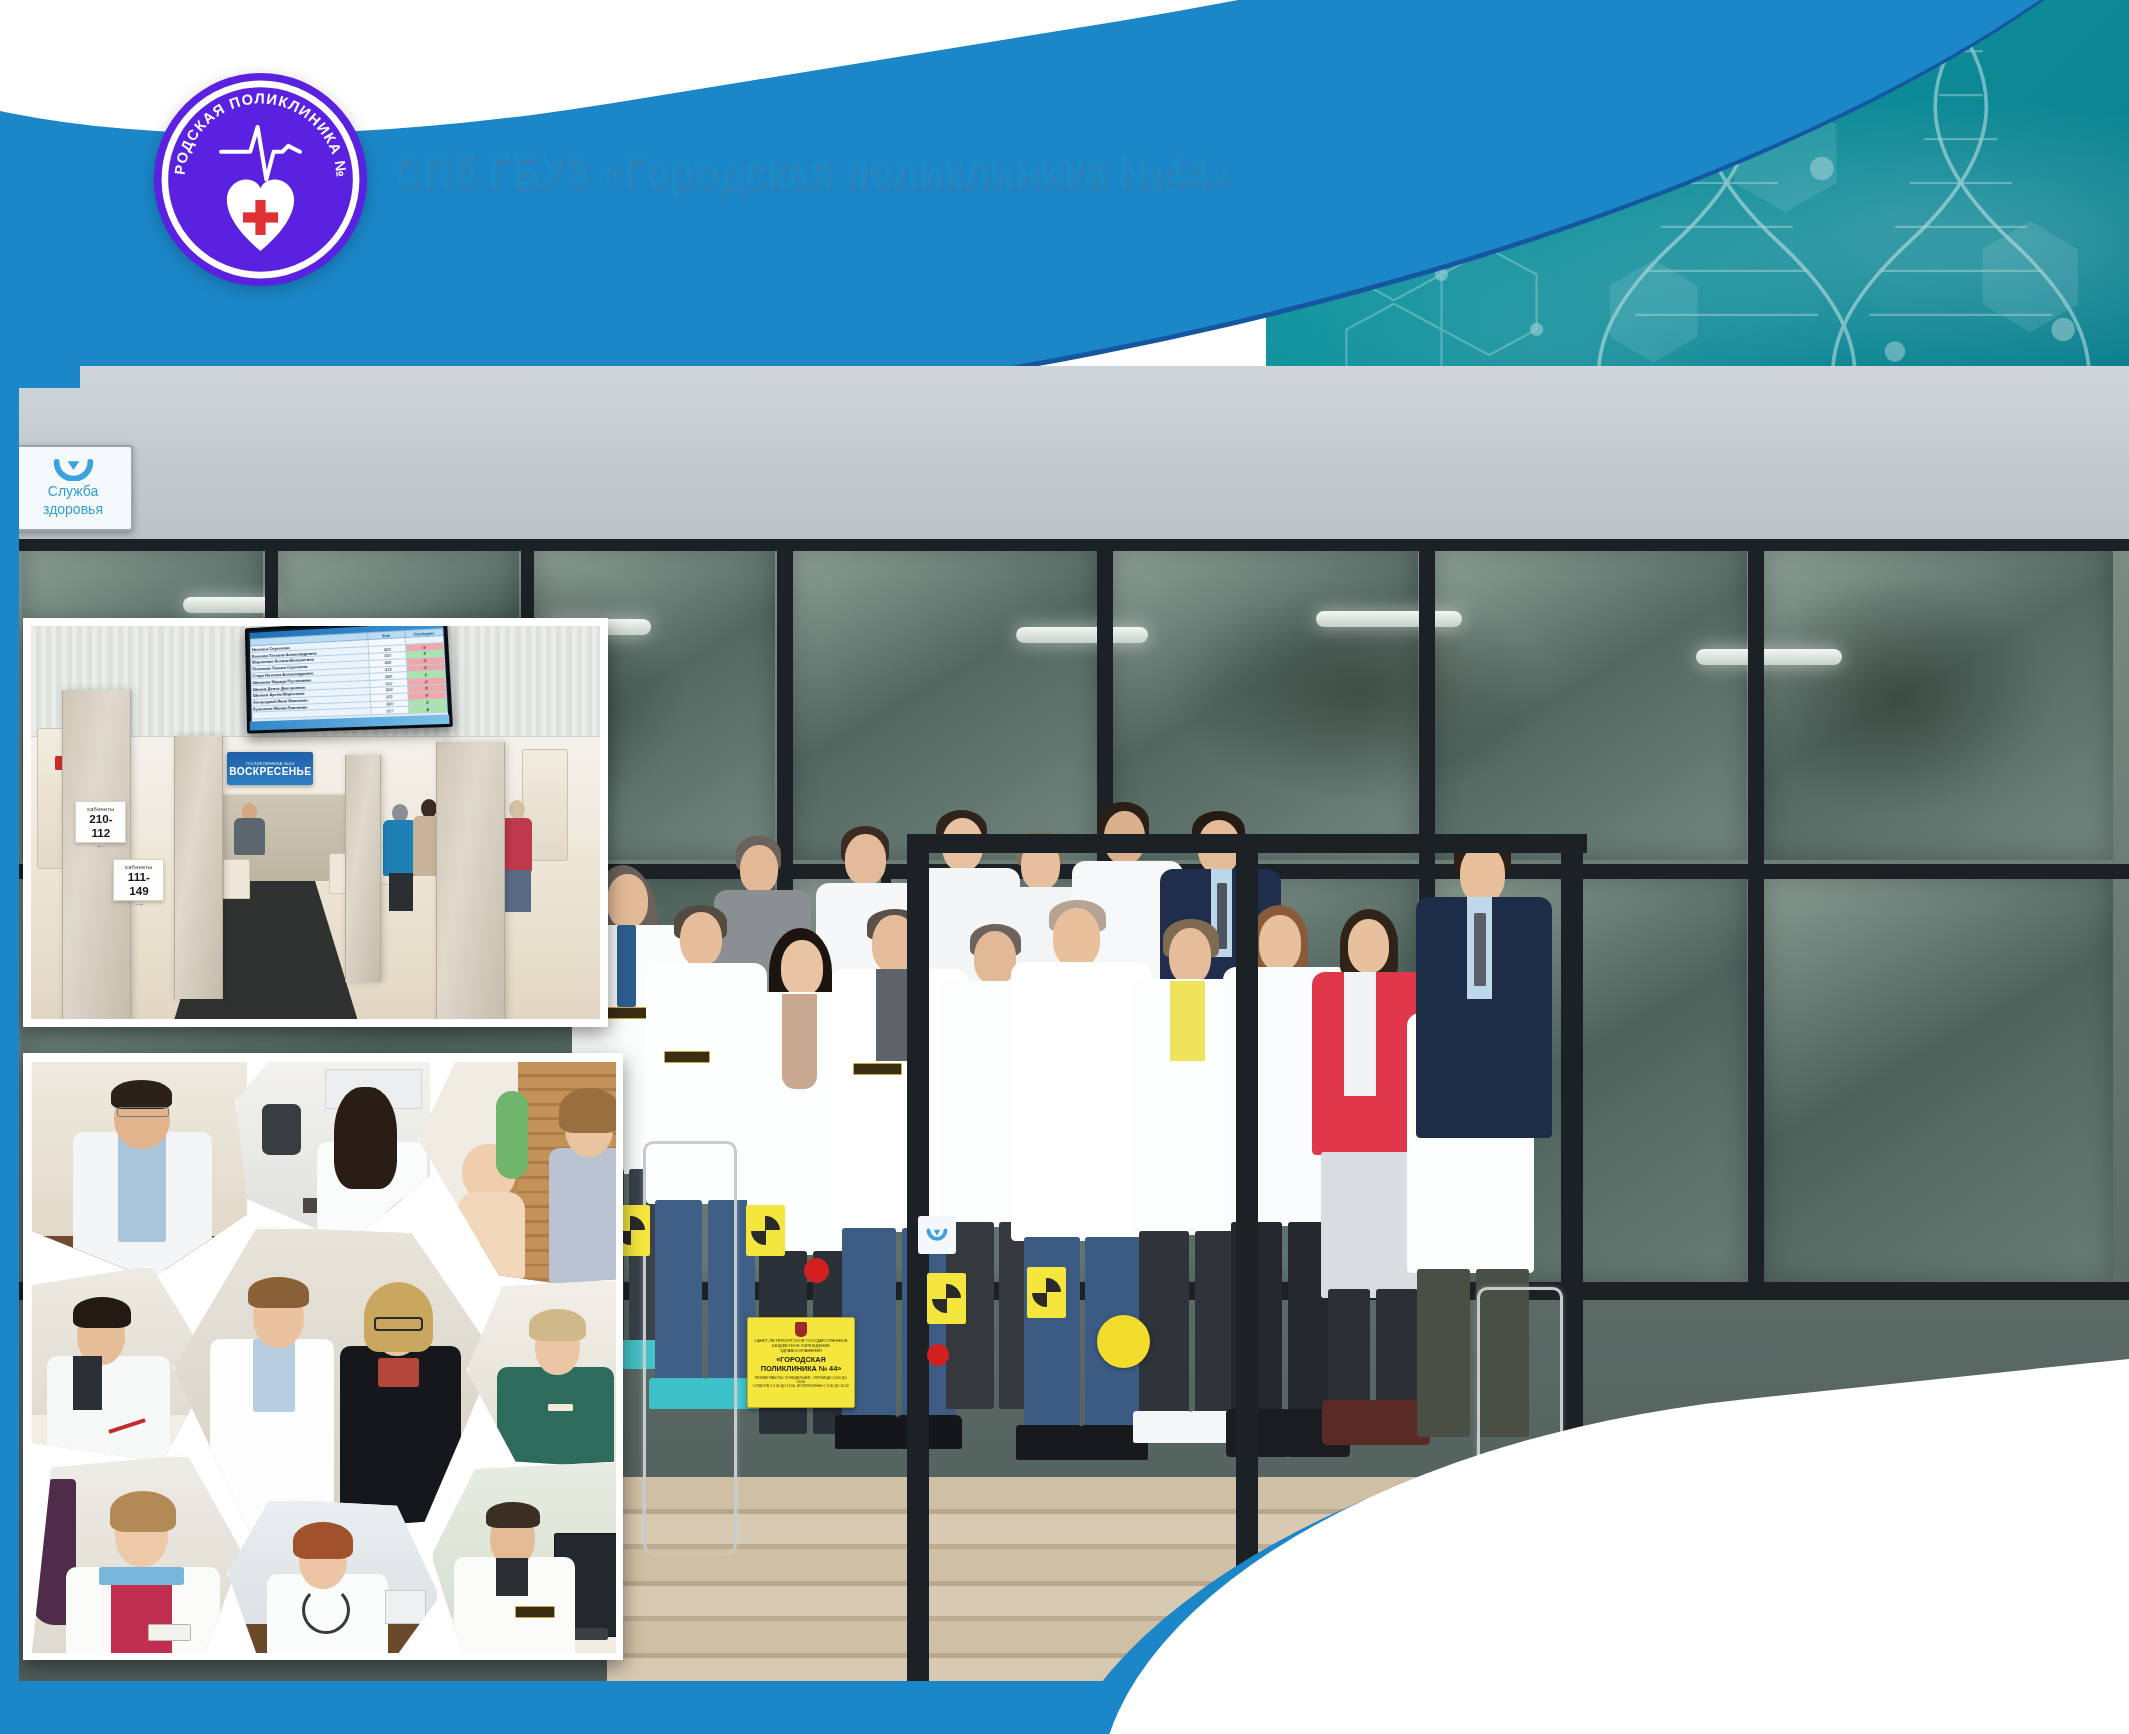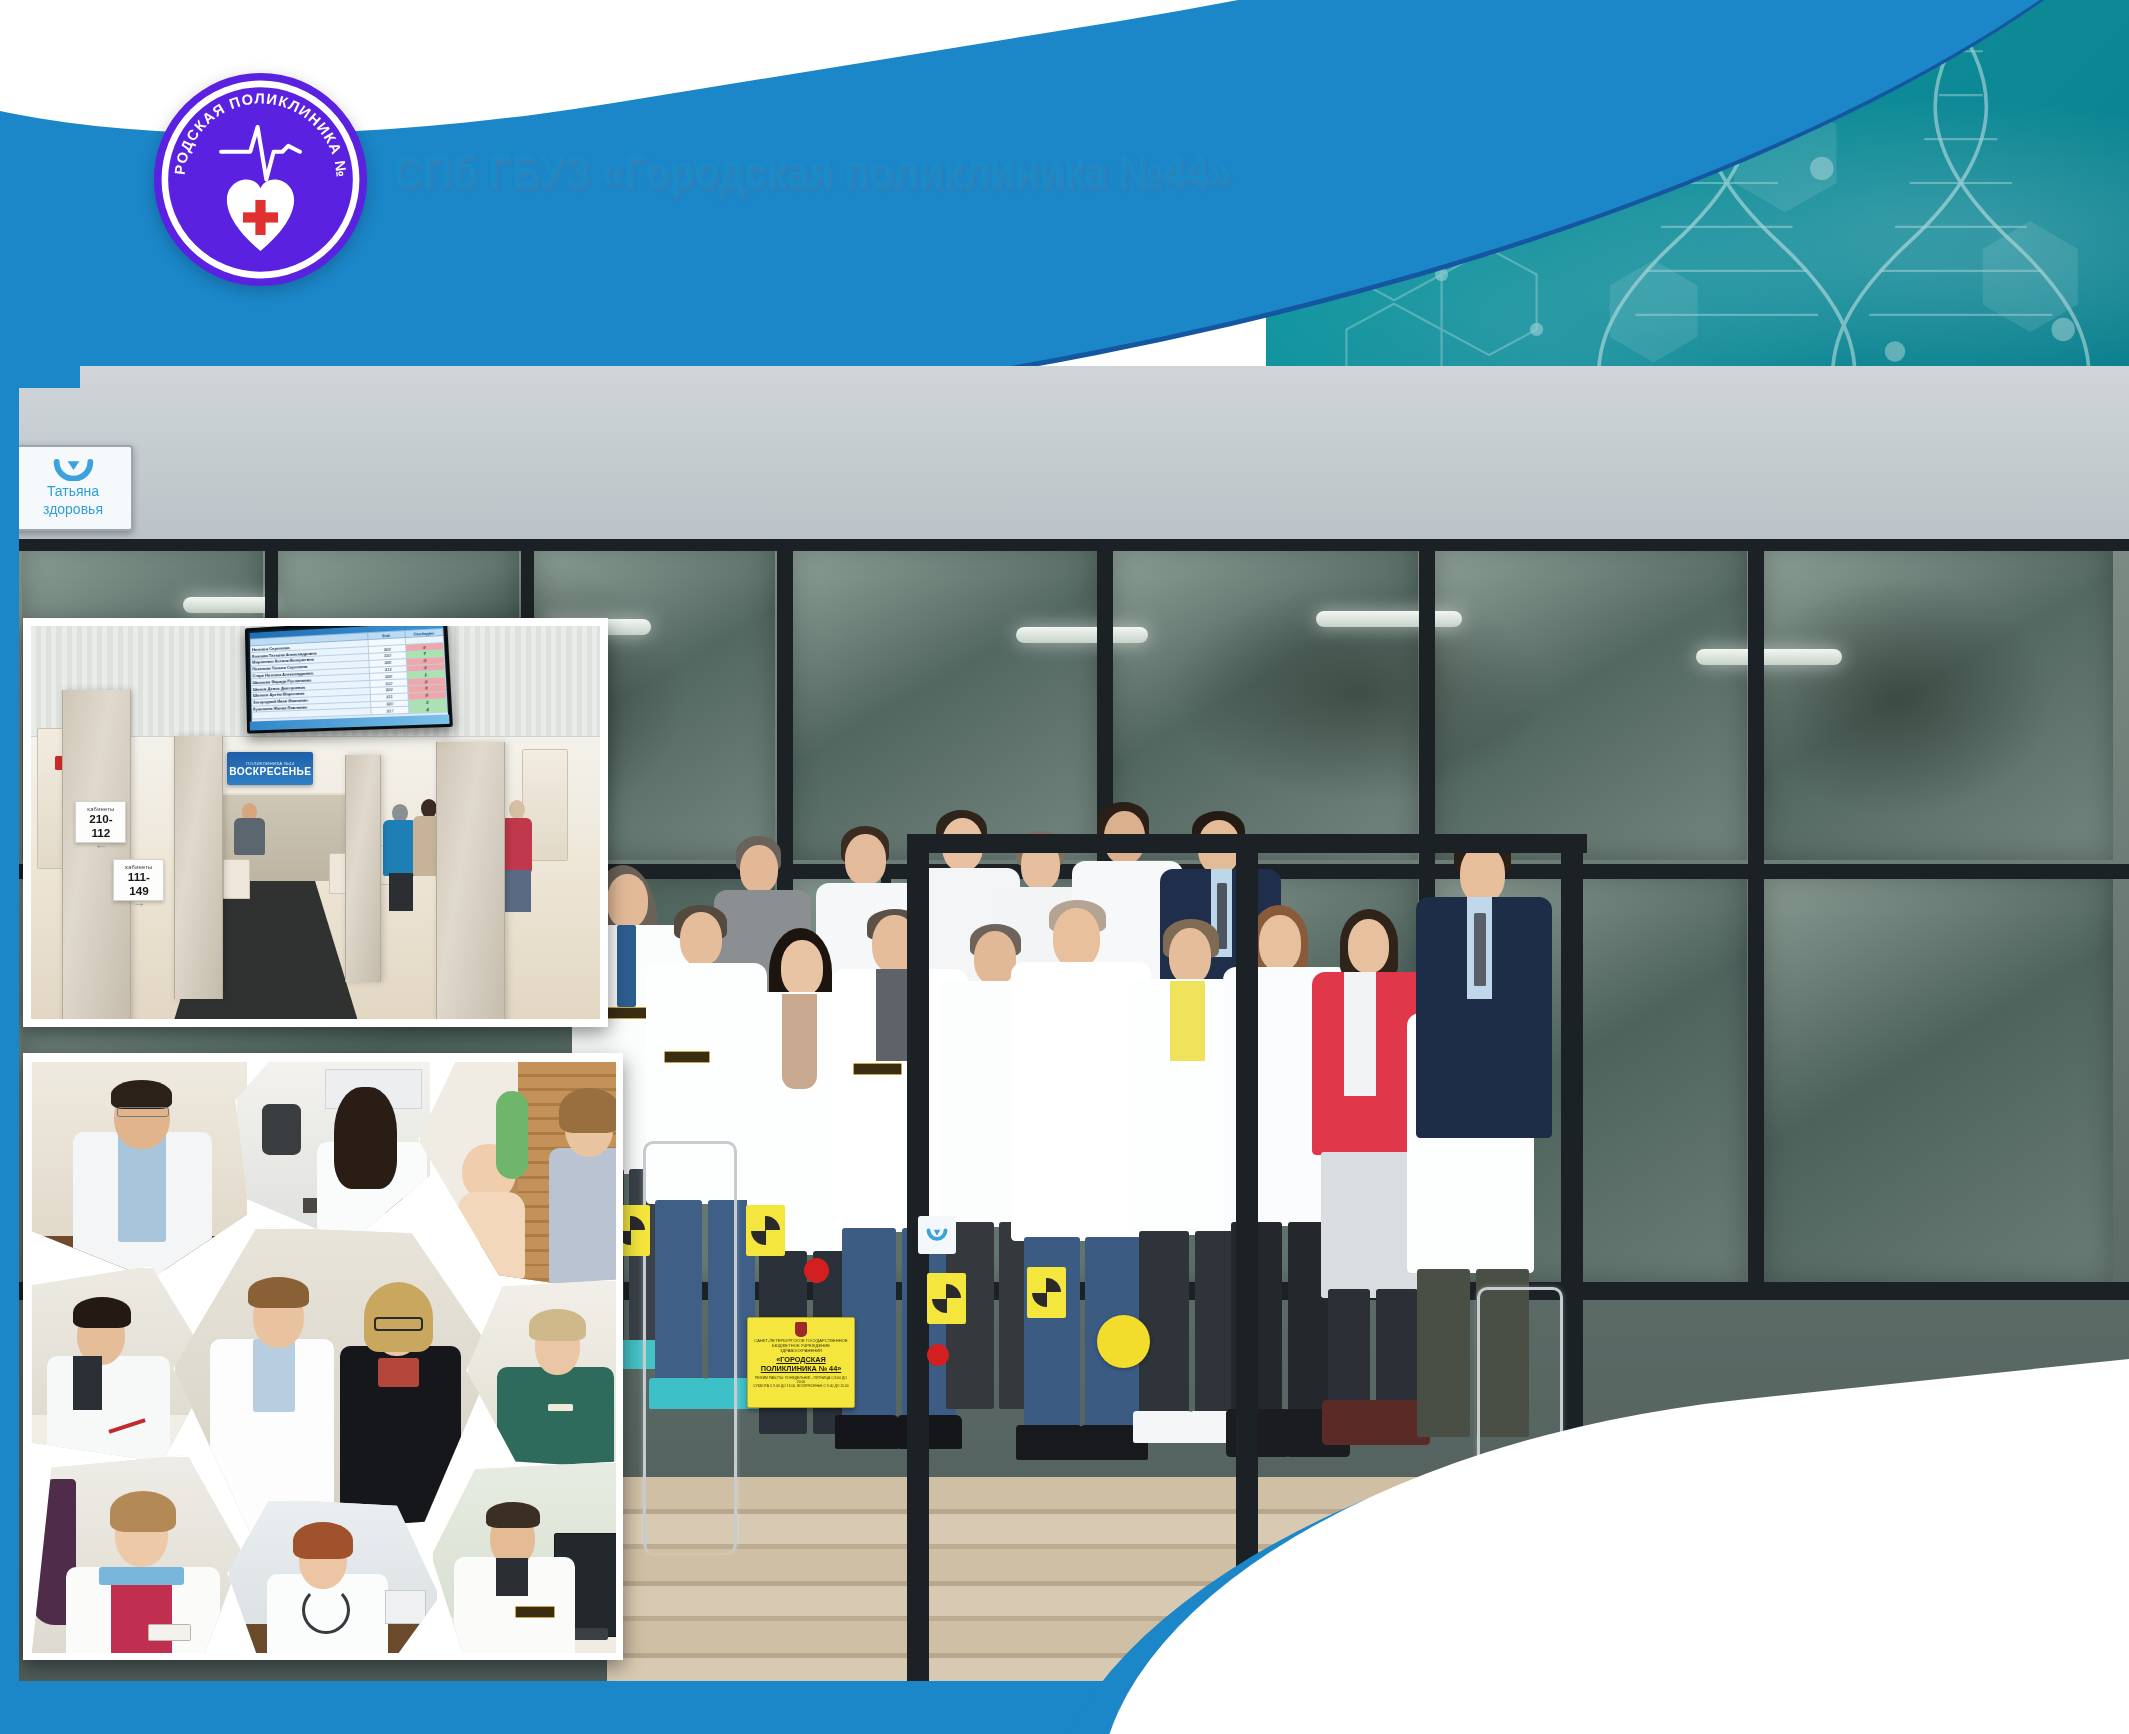--- a/index.html
+++ b/index.html
@@ -151,21 +151,21 @@
   
   .plaque{
     position:absolute; left:747px; top:951px; width:108px; height:91px;
     background:#f4e63c; border:1.5px solid #b9ae23; border-radius:2.2px;
     padding:3.7px 4.4px; box-sizing:border-box; z-index:7;
     box-shadow:0 2.2px 5.8px rgba(0,0,0,.35);
     display:flex;flex-direction:column;align-items:center;
   }
   .plq-crest{width:12.4px;height:15.4px;background:#9d2a2a;border-radius:1.5px 1.5px 5.1px 5.1px;margin-bottom:2.2px;}
   .plq-small{font-size:4px;color:#35310c;text-align:center;line-height:4.8px;letter-spacing:0.1px;}
-  .plq-main{font-size:7.3px;font-weight:bold;color:#1d1a05;text-align:center;line-height:8.8px;margin:2.2px 0;text-decoration:underline;}
+  .plq-main{font-size:7.3px;font-weight:bold;color:#1d1a05;text-align:center;line-height:8.8px;margin:2.2px 0;}
   .plq-hours{font-size:3.4px;color:#35310c;text-align:center;line-height:4.1px;}
 
   .blind-mark{
     position:absolute;width:39px;height:51px;background:#f4e63c;border-radius:2.2px;z-index:7;
     display:flex;align-items:center;justify-content:center;
   }
   .blind-mark .tri{
     width:29px;height:29px;border-radius:50%;
     background:conic-gradient(#2a2a2a 0 25%, #f4e63c 0 50%, #2a2a2a 0 75%, #f4e63c 0);
   }
@@ -438,21 +438,21 @@
       <div class="mull" style="left:1243px;top:339px;width:10.2px;height:407px;"></div>
       <div class="mull" style="left:1572px;top:339px;width:10.2px;height:407px;"></div>
     </div>
 
 
     <div class="health-badge">
       <svg class="sb-smile" viewBox="0 0 56 30">
         <path d="M5,4 A23,23 0 0 0 51,4" fill="none" stroke="#3aa3dd" stroke-width="8" stroke-linecap="round"></path>
         <path d="M20,3 L36,3 L28,15 Z" fill="#3aa3dd"></path>
       </svg>
-      <div class="sb-txt">Татьяна</div>
+      <div class="sb-txt">Служба</div>
       <div class="sb-txt">здоровья</div>
     </div>
 
 
     <div class="mull" style="left:907px;top:468px;width:22px;height:848px;z-index:6;"></div>
     <div class="mull" style="left:1236px;top:468px;width:22px;height:848px;z-index:6;"></div>
     <div class="mull" style="left:1561px;top:468px;width:22px;height:848px;z-index:6;"></div>
     <div class="mull" style="left:907px;top:468px;width:680px;height:19px;z-index:6;"></div>
 
     <div class="blind-mark" style="left:611px;top:839px;">

